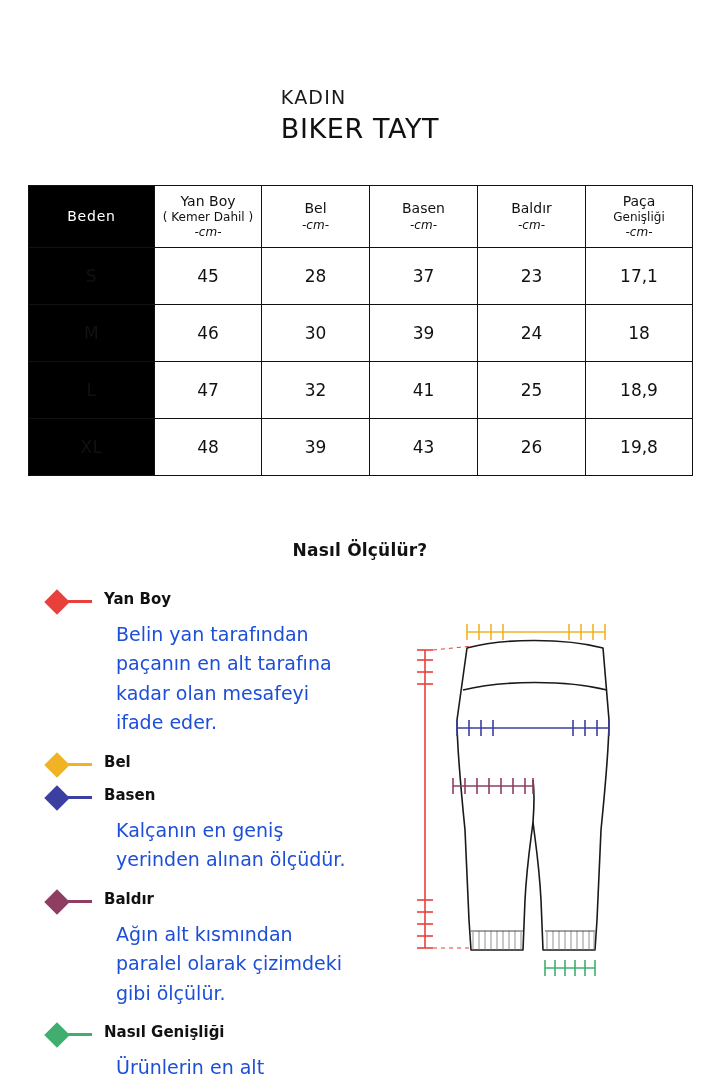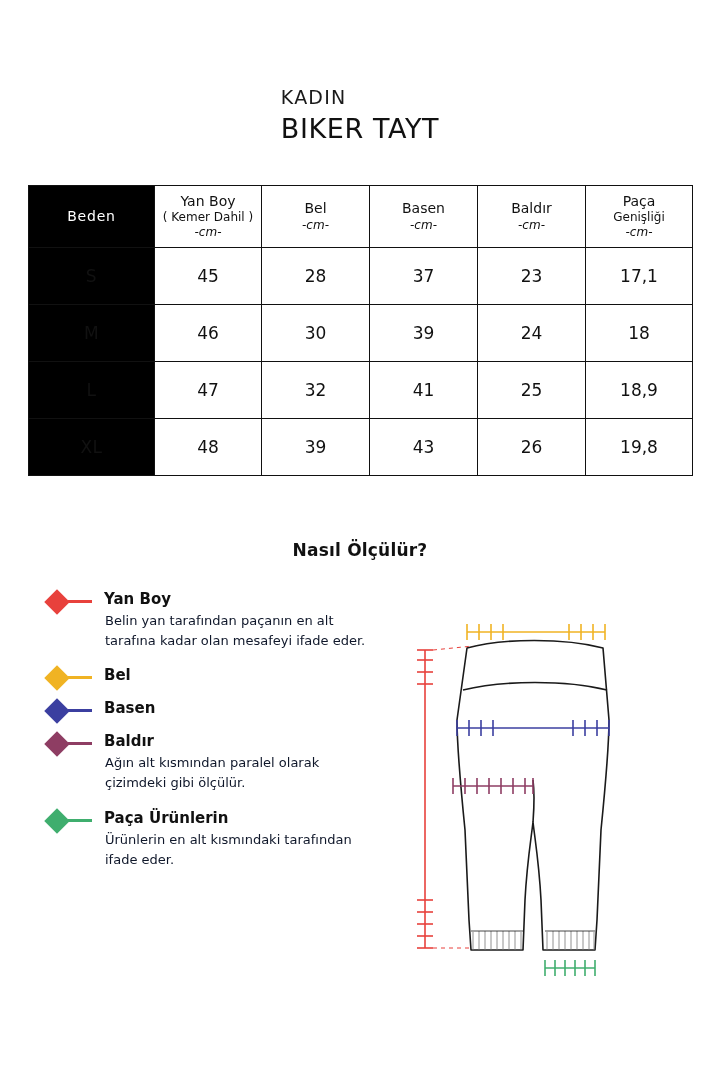--- a/index.html
+++ b/index.html
@@ -131,24 +131,24 @@
     width: 24px; height: 3px;
   }
   .legend-label {
     font-size: 15px;
     font-weight: 700;
     color: #111;
     margin: 0 0 3px 0;
     line-height: 1.2;
   }
   .legend-desc {
-    font-size: 13px;
-    color: #0f172a;
+    font-size: 19px;
+    color: #1d4ed8;
     line-height: 1.55;
-    margin: 1px;
+    margin: 12px;
   }
 
   
   .diagram {
     position: absolute;
     left: 395px; top: 600px;
     width: 300px; height: 420px;
   }
 </style>
 </head>
@@ -241,33 +241,34 @@
     <div class="legend-item">
       <span class="diamond" style="background:#f0b323"></span>
       <span class="dash" style="background:#f0b323"></span>
       <p class="legend-label">Bel</p>
     </div>
 
     <div class="legend-item">
       <span class="diamond" style="background:#3b3fa0"></span>
       <span class="dash" style="background:#3b3fa0"></span>
       <p class="legend-label">Basen</p>
+      <p class="legend-desc">Kalçanın en geniş yerinden alınan ölçüdür.</p>
     </div>
 
     <div class="legend-item">
       <span class="diamond" style="background:#8e3d63"></span>
       <span class="dash" style="background:#8e3d63"></span>
       <p class="legend-label">Baldır</p>
       <p class="legend-desc">Ağın alt kısmından paralel olarak çizimdeki gibi ölçülür.</p>
     </div>
 
     <div class="legend-item">
       <span class="diamond" style="background:#3fae6e"></span>
       <span class="dash" style="background:#3fae6e"></span>
-      <p class="legend-label">Paça Ürünlerin</p>
+      <p class="legend-label">Nasıl Genişliği</p>
       <p class="legend-desc">Ürünlerin en alt kısmındaki tarafından ifade eder.</p>
     </div>
   </div>
 
   <div class="diagram">
     <svg width="300" height="420" viewBox="0 0 300 420">
 
       <g fill="none" stroke="#1a1a1a" stroke-width="1.6" stroke-linejoin="round">
         <path d="M72 48 C 108 38, 170 38, 208 48
                  L 214 120

